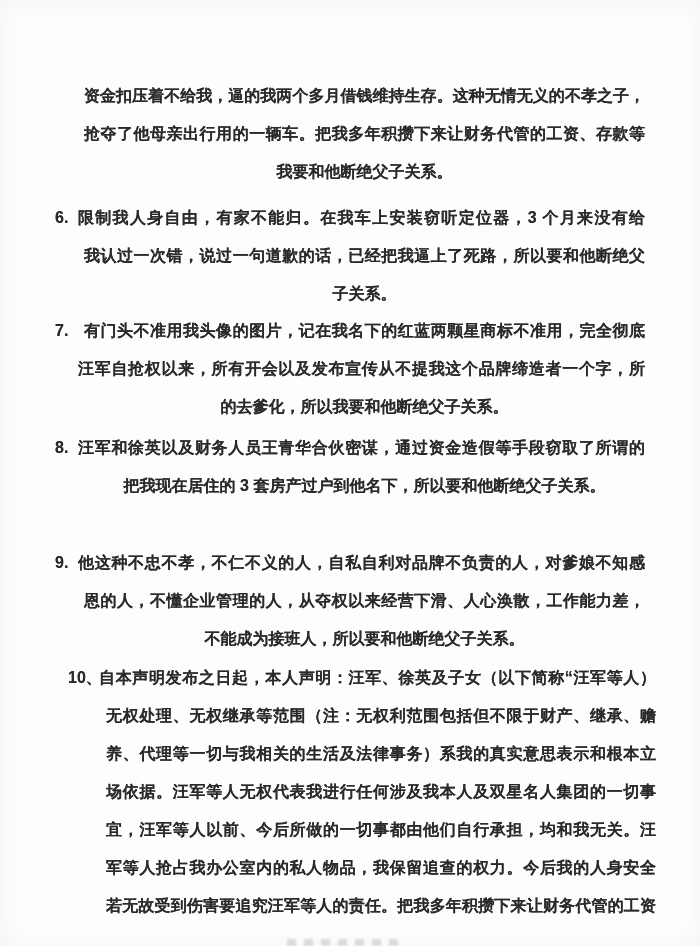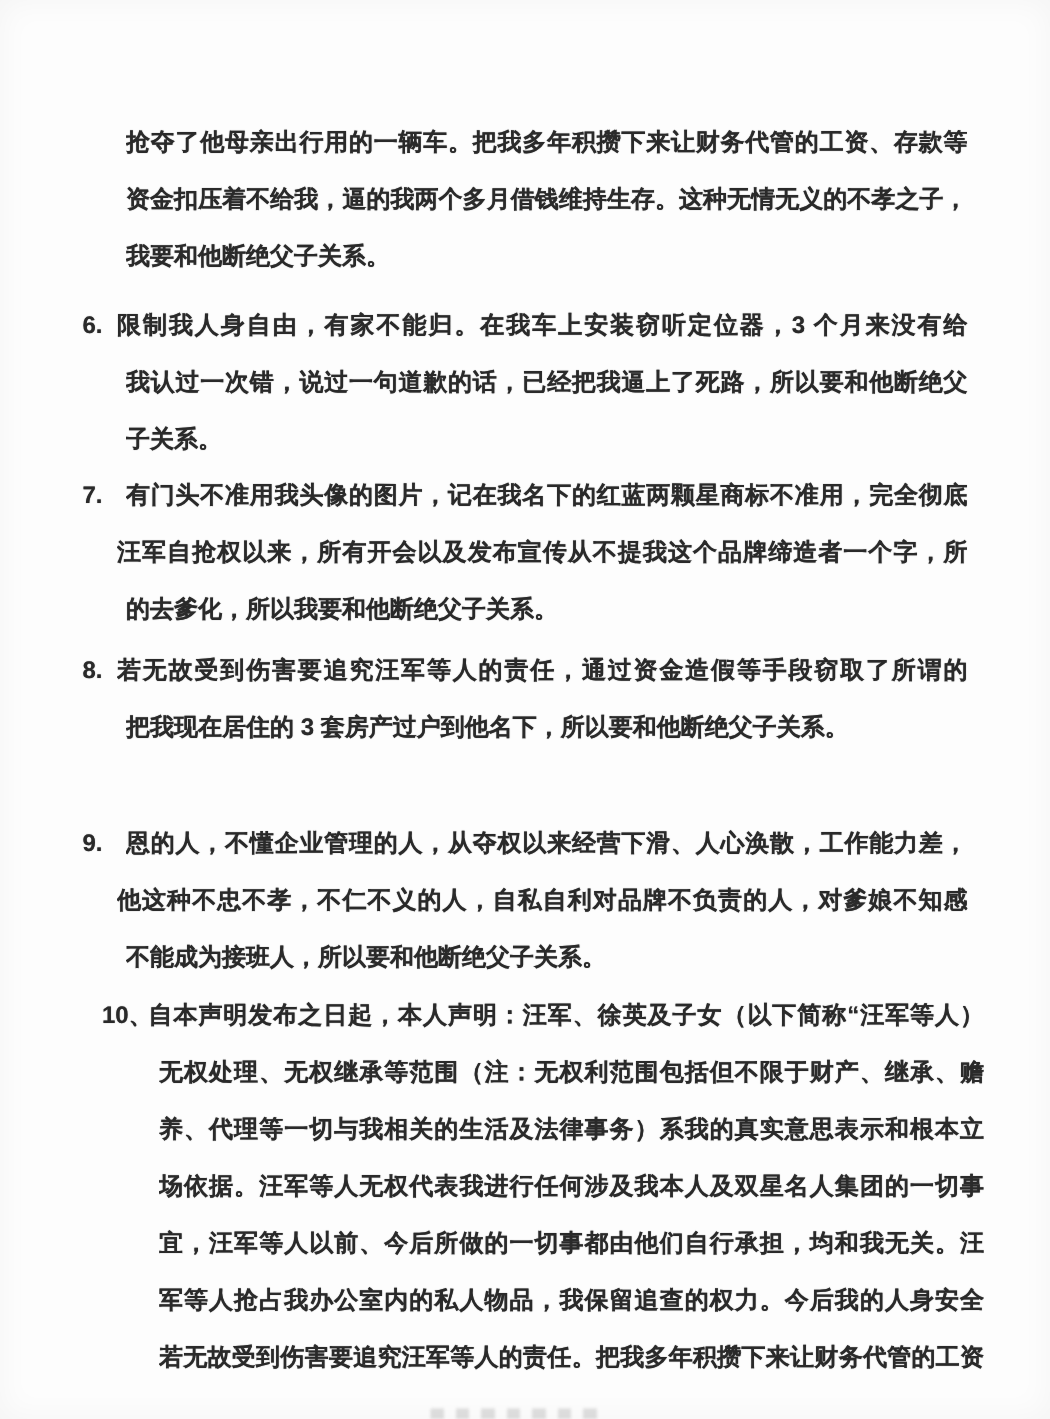--- a/index.html
+++ b/index.html
@@ -32,21 +32,21 @@
   }
 
   
   .line.j {
     text-align: justify;
     text-align-last: justify;
     text-justify: inter-character;
   }
 
   
-  .line.last { text-align: left; }
+  .line.last { text-align: center; }
 
   .num {
     position: absolute;
     top: 0;
     height: 38px;
     line-height: 38px;
     text-shadow: 0 0 0.6px rgba(40,40,40,0.75);
   }
 
   
@@ -83,49 +83,49 @@
     filter: blur(1px);
     opacity: 0.55;
   }
 </style>
 </head>
 <body>
 
 <div class="page">
 
   <section class="para p0">
+    <div class="line j">资金扣压着不给我，逼的我两个多月借钱维持生存。这种无情无义的不孝之子，</div>
     <div class="line j">抢夺了他母亲出行用的一辆车。把我多年积攒下来让财务代管的工资、存款等</div>
-    <div class="line j">资金扣压着不给我，逼的我两个多月借钱维持生存。这种无情无义的不孝之子，</div>
     <div class="line last">我要和他断绝父子关系。</div>
   </section>
 
   <section class="para p1">
     <span class="num">6.</span>
     <div class="line j first">限制我人身自由，有家不能归。在我车上安装窃听定位器，3 个月来没有给</div>
     <div class="line j">我认过一次错，说过一句道歉的话，已经把我逼上了死路，所以要和他断绝父</div>
     <div class="line last">子关系。</div>
   </section>
 
   <section class="para p2">
     <span class="num">7.</span>
     <div class="line j">有门头不准用我头像的图片，记在我名下的红蓝两颗星商标不准用，完全彻底</div>
     <div class="line j first">汪军自抢权以来，所有开会以及发布宣传从不提我这个品牌缔造者一个字，所</div>
     <div class="line last">的去爹化，所以我要和他断绝父子关系。</div>
   </section>
 
   <section class="para p3">
     <span class="num">8.</span>
-    <div class="line j first">若无故受到伤害要追究汪军等人的责任，通过资金造假等手段窃取了所谓的</div>
+    <div class="line j first">汪军和徐英以及财务人员王青华合伙密谋，通过资金造假等手段窃取了所谓的</div>
     <div class="line last">把我现在居住的 3 套房产过户到他名下，所以要和他断绝父子关系。</div>
   </section>
 
   <section class="para p4">
     <span class="num">9.</span>
+    <div class="line j first">他这种不忠不孝，不仁不义的人，自私自利对品牌不负责的人，对爹娘不知感</div>
     <div class="line j">恩的人，不懂企业管理的人，从夺权以来经营下滑、人心涣散，工作能力差，</div>
-    <div class="line j first">他这种不忠不孝，不仁不义的人，自私自利对品牌不负责的人，对爹娘不知感</div>
     <div class="line last">不能成为接班人，所以要和他断绝父子关系。</div>
   </section>
 
   <section class="para p5">
     <span class="num">10、</span>
     <div class="line j first">自本声明发布之日起，本人声明：汪军、徐英及子女（以下简称“汪军等人）</div>
     <div class="line j">无权处理、无权继承等范围（注：无权利范围包括但不限于财产、继承、赡</div>
     <div class="line j">养、代理等一切与我相关的生活及法律事务）系我的真实意思表示和根本立</div>
     <div class="line j">场依据。汪军等人无权代表我进行任何涉及我本人及双星名人集团的一切事</div>
     <div class="line j">宜，汪军等人以前、今后所做的一切事都由他们自行承担，均和我无关。汪</div>

